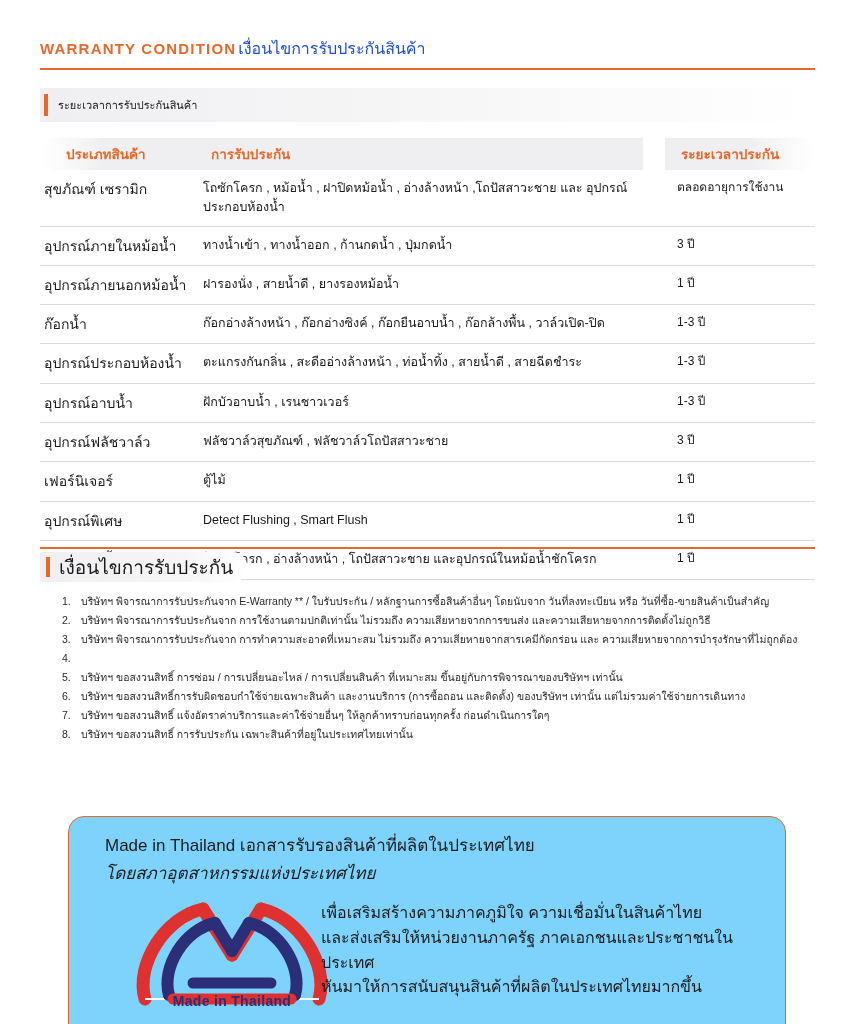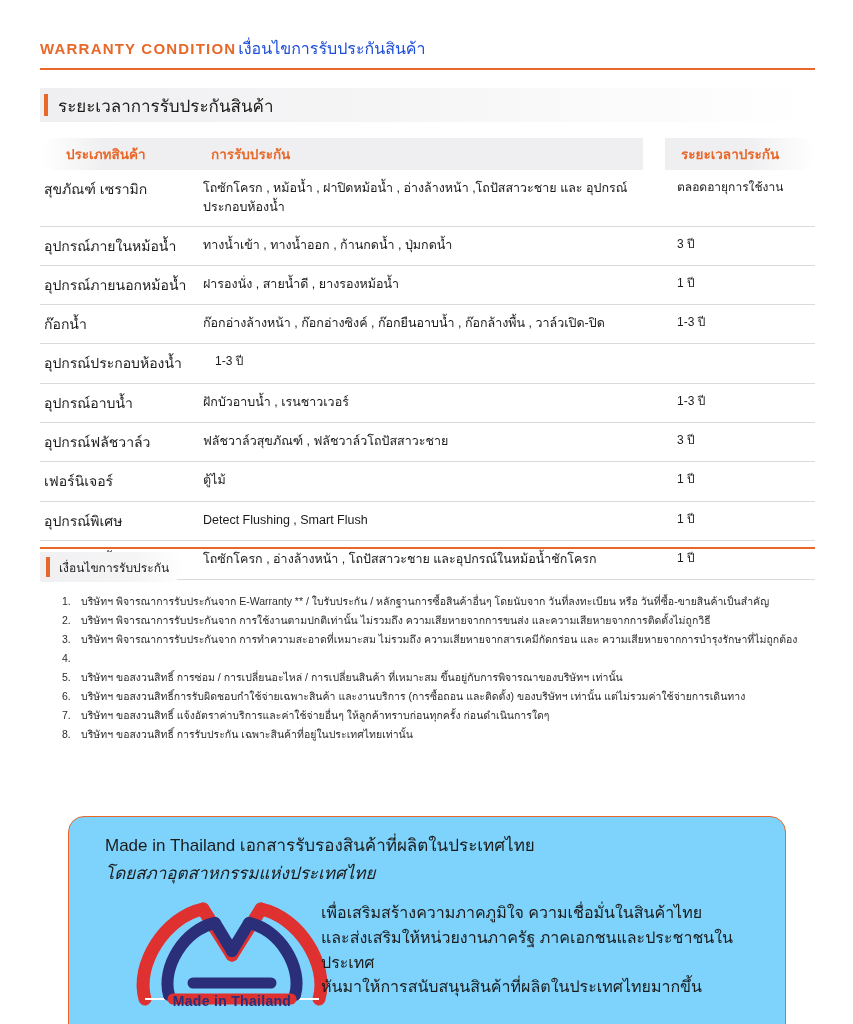--- a/index.html
+++ b/index.html
@@ -45,21 +45,21 @@
     left: 40px; top: 88px;
     width: 775px; height: 34px;
     background: linear-gradient(to right, #efeff1 0%, #f7f7f8 55%, #ffffff 100%);
     display: flex; align-items: center;
   }
   .section-band .bar {
     width: 4px; height: 22px; background: #e8682a; margin-left: 4px;
   }
   .section-band .txt {
     margin-left: 10px;
-    font-size: 17px;
+    font-size: 11px;
     color: #1b1b1b;
   }
 
   
   .table {
     position: absolute;
     left: 40px; top: 138px;
     width: 775px;
   }
   .thead {
@@ -133,21 +133,21 @@
   .cond-title-wrap {
     position: absolute;
     left: 40px; top: 552px;
     display: flex; align-items: center;
     height: 30px;
     padding: 0 14px 0 6px;
     background: linear-gradient(to right,#f0f0f2 0%, #f6f6f7 70%, #ffffff 100%);
     border-radius: 0 14px 14px 0;
   }
   .cond-title-wrap .bar { width: 4px; height: 20px; background: #e8682a; }
-  .cond-title-wrap .txt { margin-left: 9px; font-size: 12px; color: #1b1b1b; }
+  .cond-title-wrap .txt { margin-left: 9px; font-size: 19px; color: #1b1b1b; }
 
   .cond-list {
     position: absolute;
     left: 62px; top: 596px;
     width: 760px;
   }
   .cond-item {
     font-size: 10.5px;
     color: #2c2c2c;
     line-height: 1.05;
@@ -232,20 +232,21 @@
       <div class="cell-cover">ฝารองนั่ง , สายน้ำดี , ยางรองหม้อน้ำ</div>
       <div class="cell-period">1 ปี</div>
     </div>
     <div class="row">
       <div class="cell-type">ก๊อกน้ำ</div>
       <div class="cell-cover">ก๊อกอ่างล้างหน้า , ก๊อกอ่างซิงค์ , ก๊อกยืนอาบน้ำ , ก๊อกล้างพื้น , วาล์วเปิด-ปิด</div>
       <div class="cell-period">1-3 ปี</div>
     </div>
     <div class="row">
       <div class="cell-type">อุปกรณ์ประกอบห้องน้ำ</div>
+      <div class="cell-cover">ตะแกรงกันกลิ่น , สะดืออ่างล้างหน้า , ท่อน้ำทิ้ง , สายน้ำดี , สายฉีดชำระ</div>
       <div class="cell-period">1-3 ปี</div>
     </div>
     <div class="row">
       <div class="cell-type">อุปกรณ์อาบน้ำ</div>
       <div class="cell-cover">ฝักบัวอาบน้ำ , เรนชาวเวอร์</div>
       <div class="cell-period">1-3 ปี</div>
     </div>
     <div class="row">
       <div class="cell-type">อุปกรณ์ฟลัชวาล์ว</div>
       <div class="cell-cover">ฟลัชวาล์วสุขภัณฑ์ , ฟลัชวาล์วโถปัสสาวะชาย</div>

